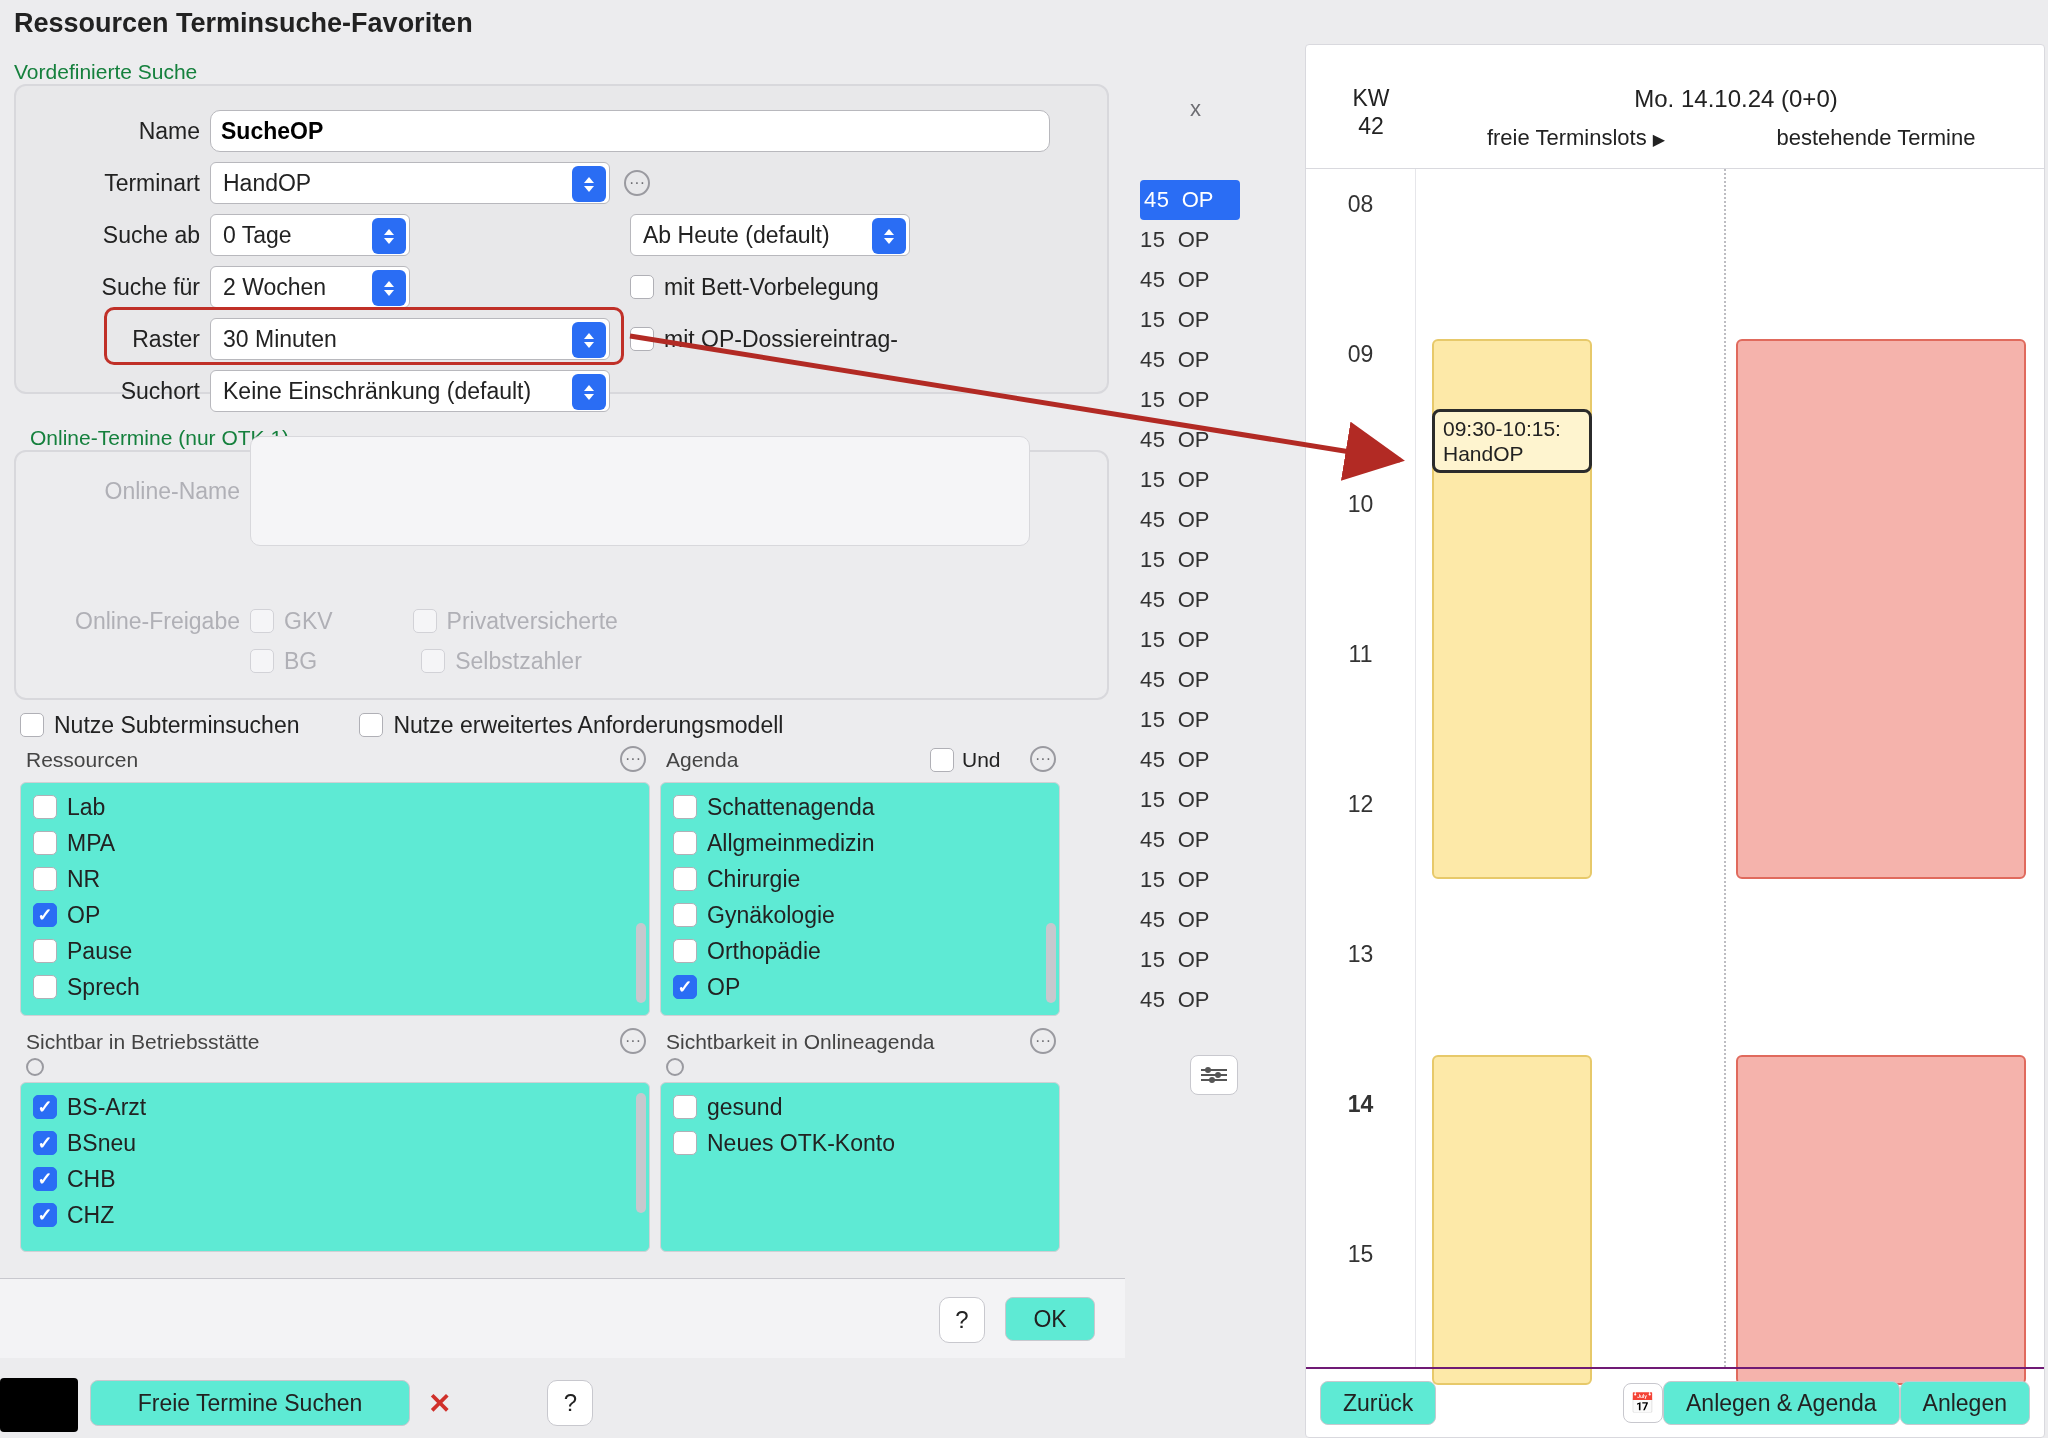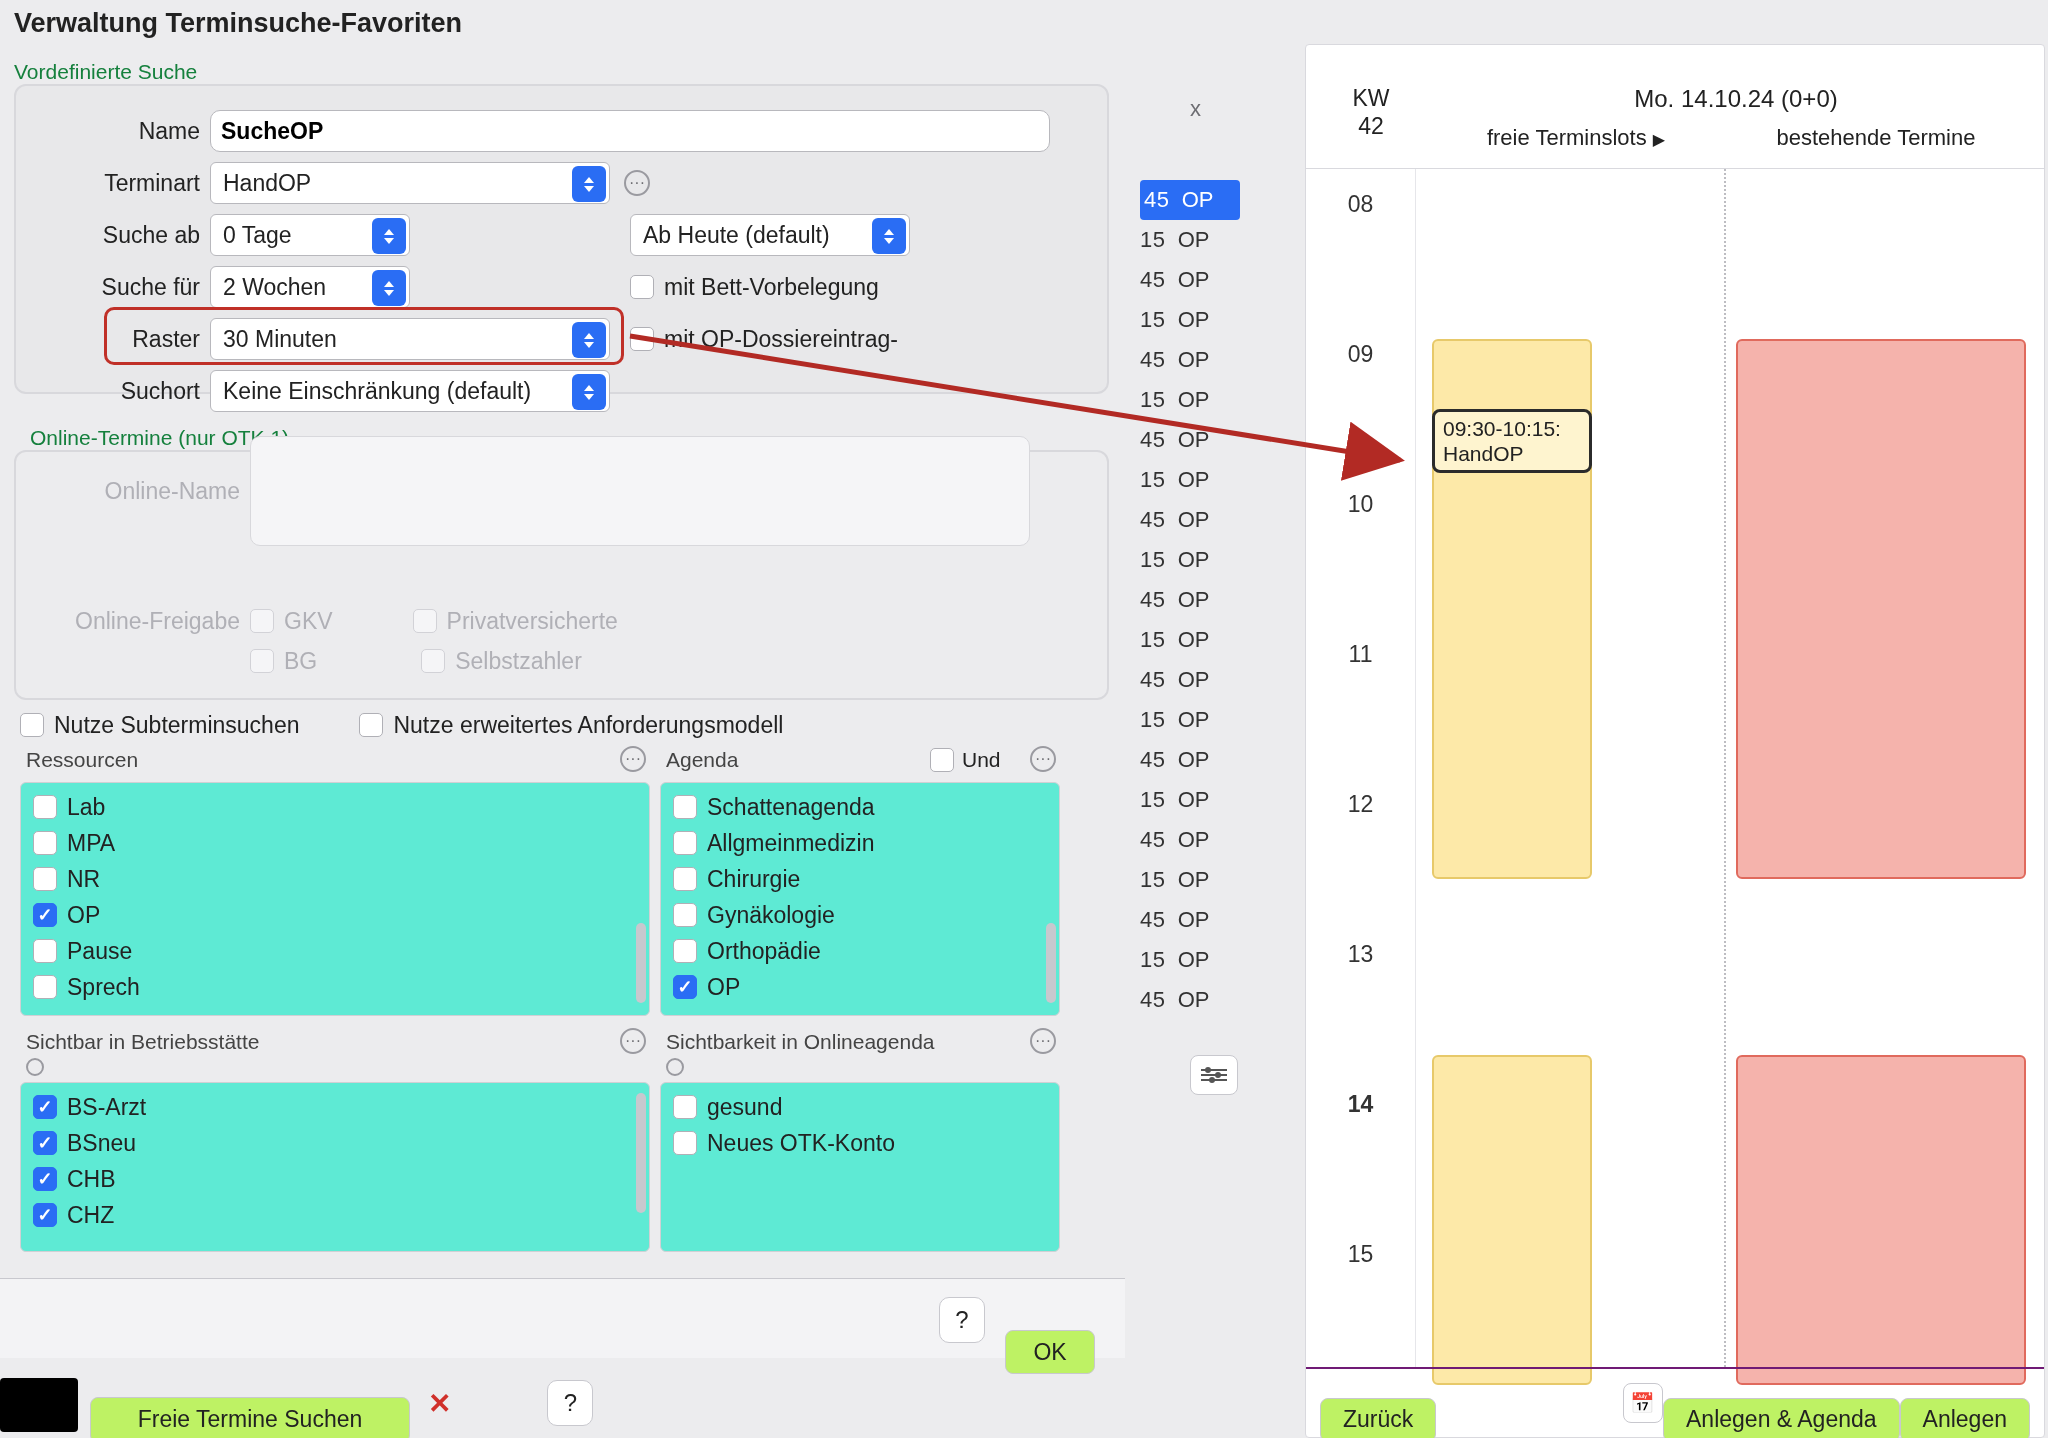--- a/index.html
+++ b/index.html
@@ -33,21 +33,21 @@
   .online-bg { position:absolute; left:14px; top:450px; width:1095px; height:250px; border:2px solid #d8d8dc; border-radius:12px; }
 
   
   .list-panel { position:absolute; background:#5eead4; border:1px solid #d0d0d4; border-radius:6px; }
   .list-hdr { position:absolute; font-size:21px; color:#444; }
   .list-inner { position:absolute; left:6px; right:6px; top:6px; bottom:6px; overflow:hidden; }
   .list-row { display:flex; align-items:center; height:36px; padding:0 6px; font-size:23px; }
   .scrollbar { position:absolute; right:3px; width:10px; background:#c8c8ce; border-radius:5px; }
 
   .bottom-bar { position:absolute; left:0; top:1278px; width:1125px; height:80px; border-top:1px solid #c8c8ce; background:#f3f3f5; }
-  .btn { background:#bef264; border:1px solid #c8c8ce; border-radius:8px; height:44px; padding:0 22px; font-size:23px; display:inline-flex; align-items:center; justify-content:center;margin-top:33px; }
+  .btn { background:#5eead4; border:1px solid #c8c8ce; border-radius:8px; height:44px; padding:0 22px; font-size:23px; display:inline-flex; align-items:center; justify-content:center; }
 
   .action-row { position:absolute; left:90px; top:1378px; width:560px; height:50px; display:flex; align-items:center; gap:18px; }
   .action-row .btn { height:46px; }
   .x-icon { color:#d0302a; font-size:28px; font-weight:bold; }
   .q-btn { width:46px; height:46px; border:1px solid #c8c8ce; border-radius:10px; display:flex;align-items:center;justify-content:center;font-size:24px;background:#fff; }
   .mid-hdr-x { position:absolute; left:1190px; top:96px; font-size:22px; color:#6d6d72; }
   .mid-list { position:absolute; left:1140px; top:180px; width:100px; }
   .mid-row { height:40px; display:flex; align-items:center; font-size:22px; color:#333;}
   .mid-row.sel { background:#2a6df4; color:#fff; border-radius:4px; padding:0 4px;}
   .mid-row .time { letter-spacing:0.5px;}
@@ -85,21 +85,21 @@
 
   
   .black-chip { position:absolute; left:0; top:1378px; width:78px; height:54px; background:#000; border-radius:4px;}
 </style>
 </head>
 <body>
 
 <div class="root">
 
   <div class="left-panel">
-    <div class="title">Verwaltung Terminsuche-Favoriten</div>
+    <div class="title">Ressourcen Terminsuche-Favoriten</div>
     <div class="group-lbl">Vordefinierte Suche</div>
     <div class="form-bg"></div>
 
     <div class="row" style="left:0;top:110px;">
       <div class="lbl">Name</div>
       <input class="txt-input" style="width: 840px;" value="SucheOP">
     </div>
 
     <div class="row" style="left:0;top:162px;">
       <div class="lbl">Terminart</div>

